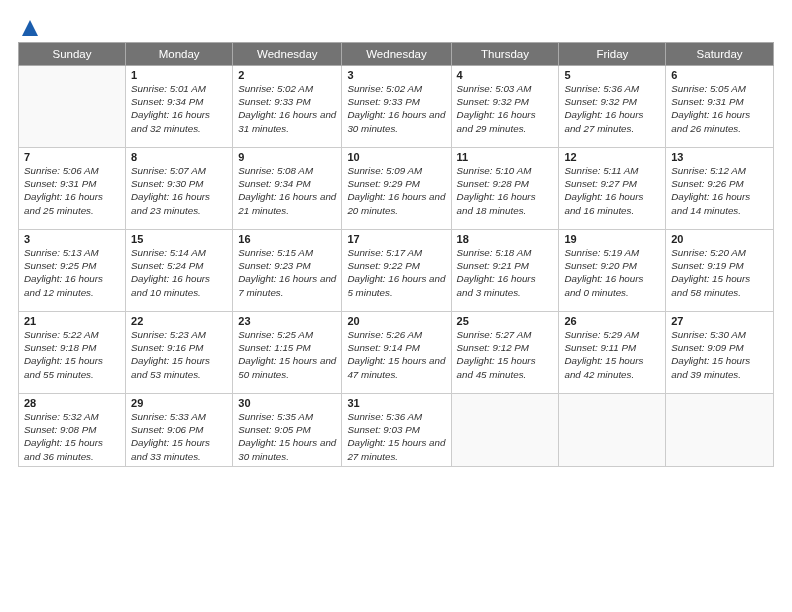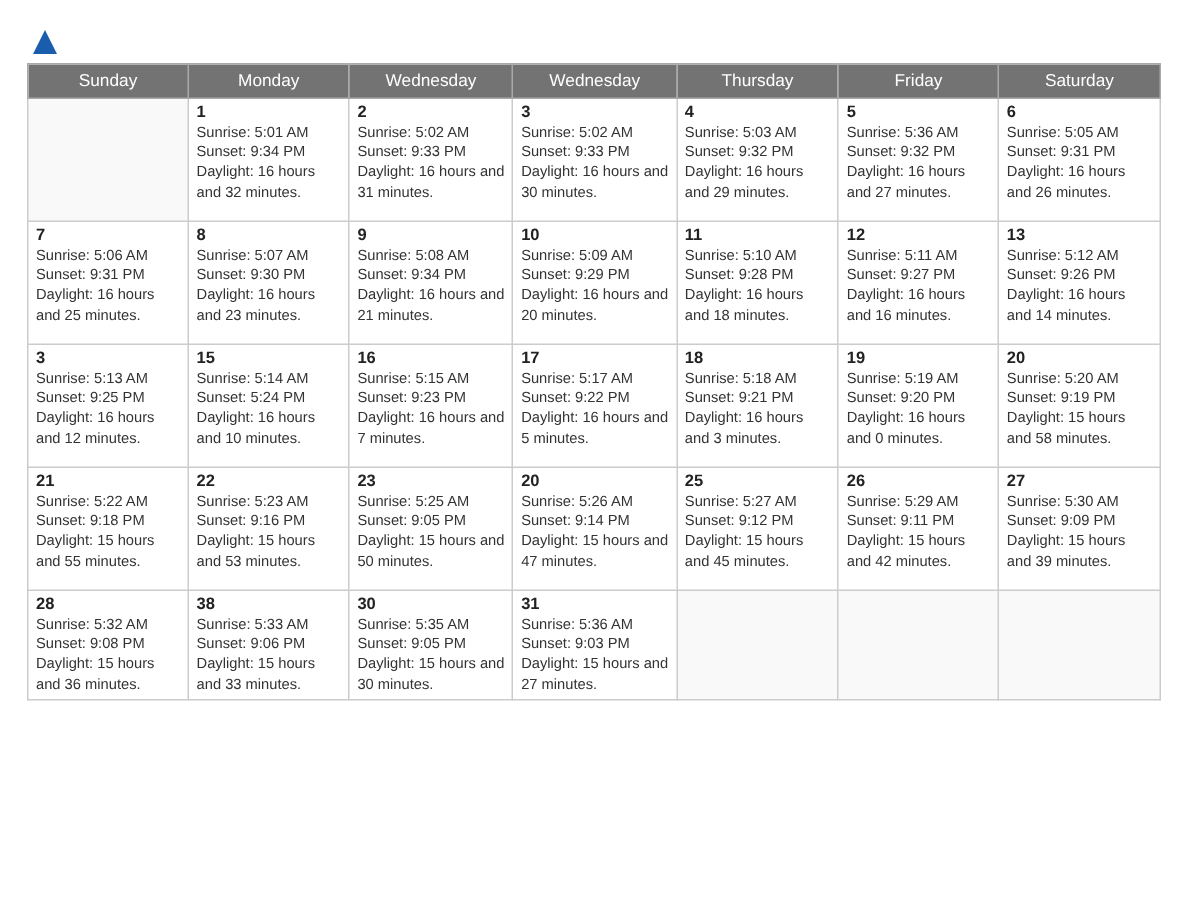--- a/index.html
+++ b/index.html
@@ -88,20 +88,21 @@
       font-weight: bold;
       font-size: 11px;
       color: #222;
       display: block;
       margin-bottom: 1px;
     }
     .day-info {
       color: #333;
       font-size: 9.8px;
       line-height: 1.35;
+      font-style: italic;
     }
     .last-row td {
       height: 70px;
       margin-top: 16px;
     }
   </style>
 </head>
 <body>
 
 <div class="page">
@@ -292,21 +293,21 @@
           <td>
             <span class="day-number">22</span>
             <div class="day-info">Sunrise: 5:23 AM
 Sunset: 9:16 PM
 Daylight: 15 hours
 and 53 minutes.</div>
           </td>
           <td>
             <span class="day-number">23</span>
             <div class="day-info">Sunrise: 5:25 AM
-Sunset: 9:05 PM
+Sunset: 1:15 PM
 Daylight: 15 hours
 and 50 minutes.</div>
           </td>
           <td>
             <span class="day-number">20</span>
             <div class="day-info">Sunrise: 5:26 AM
 Sunset: 9:14 PM
 Daylight: 15 hours
 and 47 minutes.</div>
           </td>
@@ -334,21 +335,21 @@
         </tr>
         <tr class="last-row">
           <td>
             <span class="day-number">28</span>
             <div class="day-info">Sunrise: 5:32 AM
 Sunset: 9:08 PM
 Daylight: 15 hours
 and 36 minutes.</div>
           </td>
           <td>
-            <span class="day-number">38</span>
+            <span class="day-number">29</span>
             <div class="day-info">Sunrise: 5:33 AM
 Sunset: 9:06 PM
 Daylight: 15 hours
 and 33 minutes.</div>
           </td>
           <td>
             <span class="day-number">30</span>
             <div class="day-info">Sunrise: 5:35 AM
 Sunset: 9:05 PM
 Daylight: 15 hours

